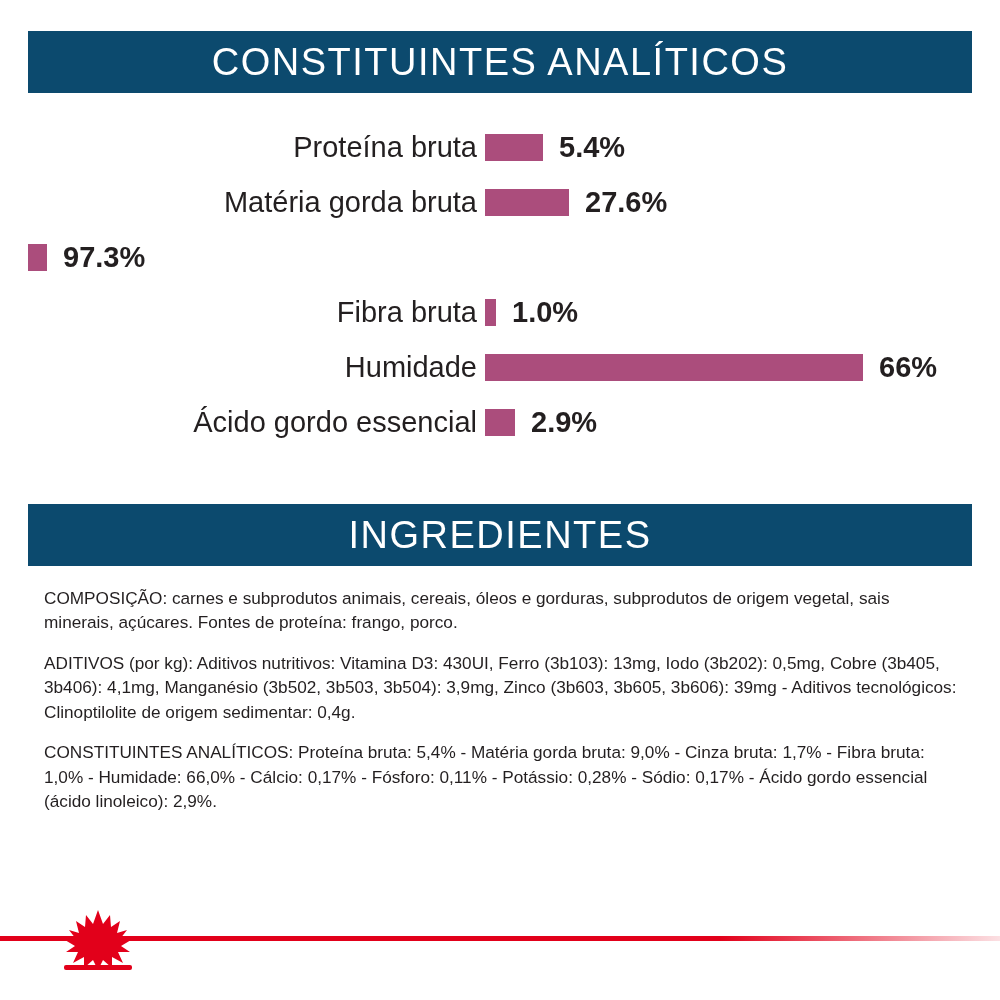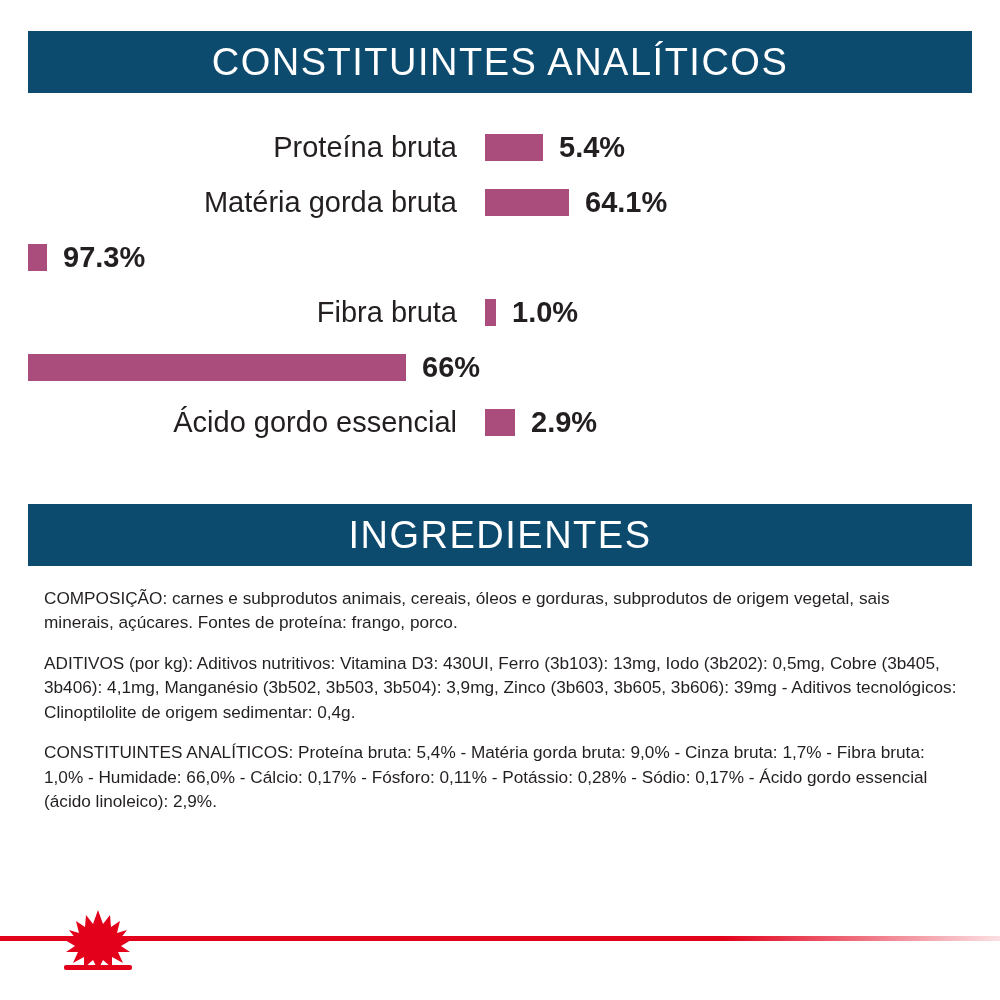--- a/index.html
+++ b/index.html
@@ -51,21 +51,21 @@
   }
   .chart-row {
     position: relative;
     height: 55px;
     display: flex;
     align-items: center;
   }
   .chart-label {
     width: 457px;
     text-align: right;
-    padding-right: 28px;
+    padding-right: 8px;
     box-sizing: border-box;
     font-size: 29px;
     color: #231f20;
     white-space: nowrap;
   }
   .chart-bar-wrap {
     flex: 1;
     display: flex;
     align-items: center;
     height: 100%;
@@ -129,40 +129,41 @@
       <div class="chart-bar-wrap">
         <div class="chart-bar" style="width:58px"></div>
         <div class="chart-value">5.4%</div>
       </div>
     </div>
 
     <div class="chart-row">
       <div class="chart-label">Matéria gorda bruta</div>
       <div class="chart-bar-wrap">
         <div class="chart-bar" style="width:84px"></div>
-        <div class="chart-value">64.1%</div>
+        <div class="chart-value">27.6%</div>
       </div>
     </div>
 
     <div class="chart-row">
       <div class="chart-bar-wrap">
         <div class="chart-bar" style="width:19px"></div>
         <div class="chart-value">97.3%</div>
       </div>
     </div>
 
     <div class="chart-row">
       <div class="chart-label">Fibra bruta</div>
       <div class="chart-bar-wrap">
         <div class="chart-bar" style="width:11px"></div>
         <div class="chart-value">1.0%</div>
       </div>
     </div>
 
     <div class="chart-row">
+      <div class="chart-label">Humidade</div>
       <div class="chart-bar-wrap">
         <div class="chart-bar" style="width:378px"></div>
         <div class="chart-value">66%</div>
       </div>
     </div>
 
     <div class="chart-row">
       <div class="chart-label">Ácido gordo essencial</div>
       <div class="chart-bar-wrap">
         <div class="chart-bar" style="width:30px"></div>

